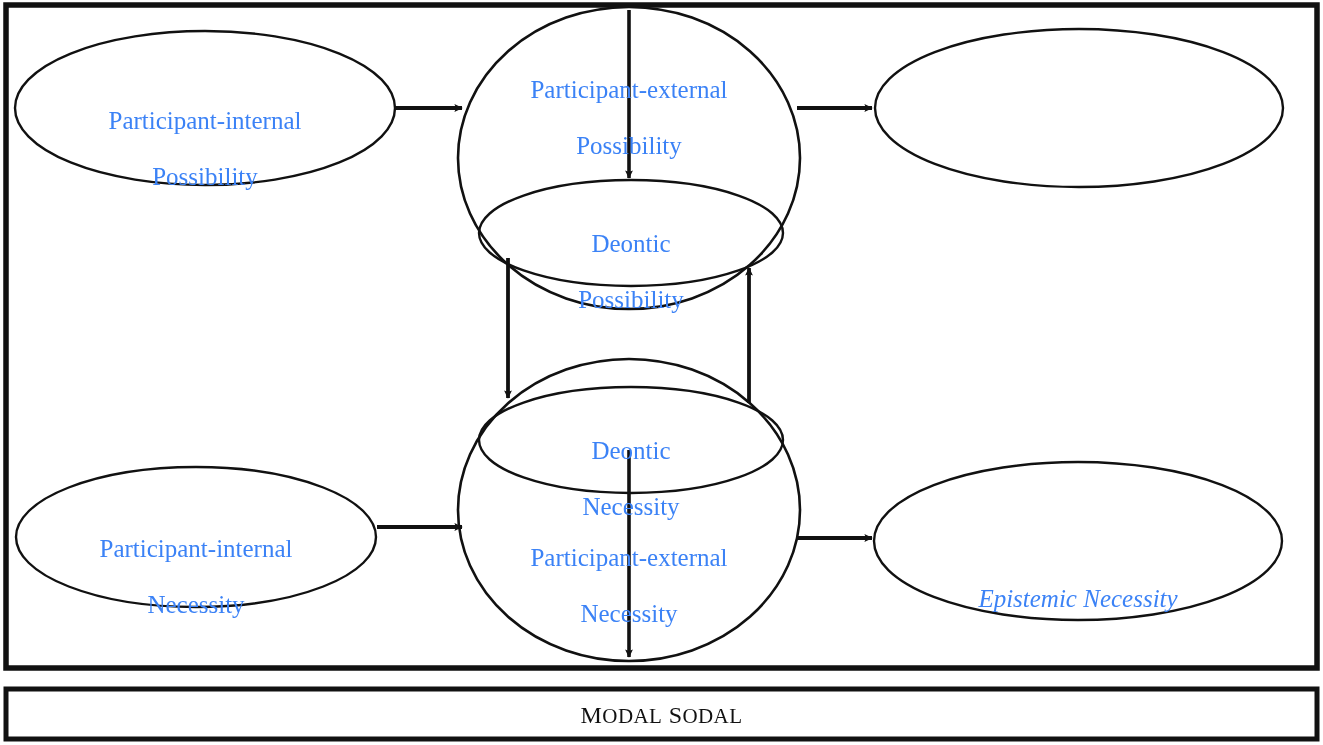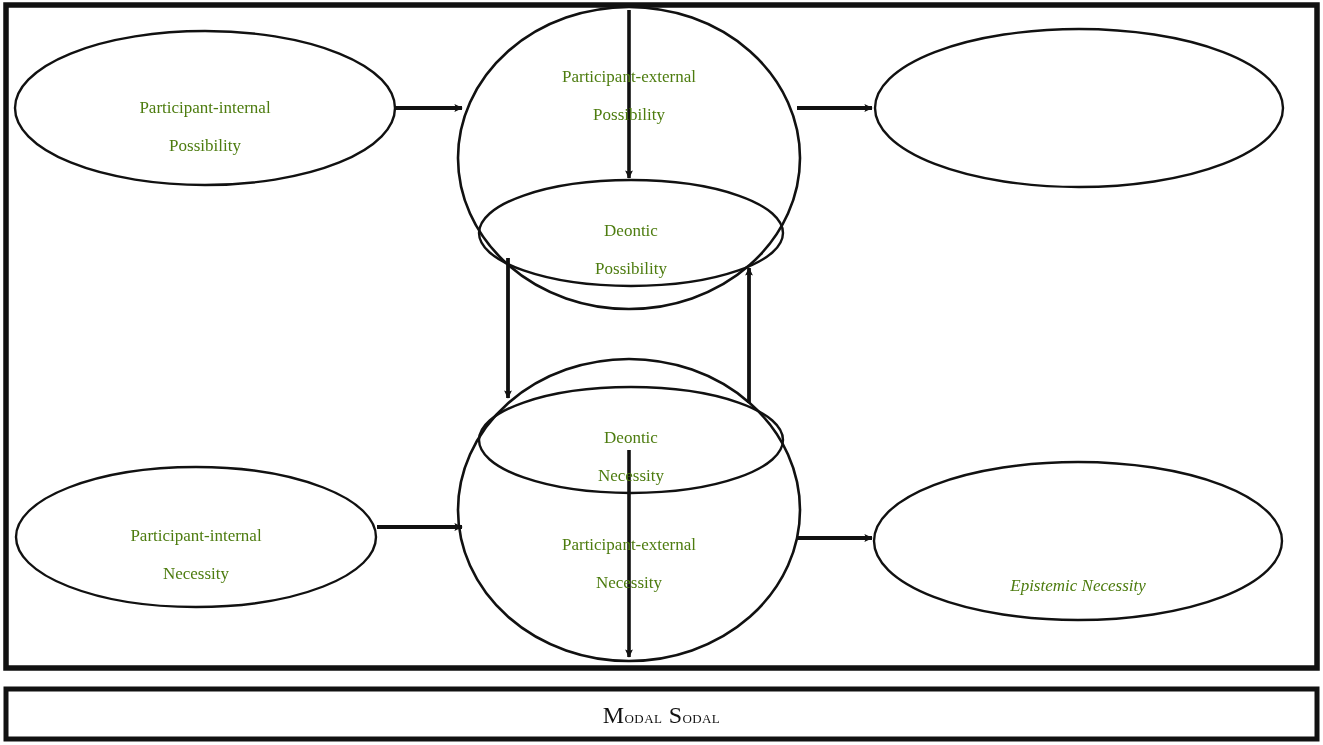--- a/index.html
+++ b/index.html
@@ -24,40 +24,40 @@
     left: 0;
     top: 0;
     width: 1323px;
     height: 745px;
     display: block;
   }
   .node-label {
     position: absolute;
     text-align: center;
     line-height: 1.12;
-    font-size: 17px;
-    color: #4d7c0f;
+    font-size: 25px;
+    color: #3b82f6;
     pointer-events: none;
     white-space: pre-line;
   }
   .node-label .ln {
     display: block;
   }
   .caption-label {
     position: absolute;
     text-align: center;
     font-size: 22px;
     letter-spacing: 0.4px;
     color: #111111;
   }
   .caption-label .lead {
     font-size: 24px;
   }
   .caption-label .rest {
-    font-size: 13px;
+    font-size: 21px;
   }
 </style>
 </head>
 <body>
 
 <div id="stage">
 
   <svg id="diagram-svg" viewBox="0 0 1323 745">
     <defs>
       <marker id="arrowhead" markerWidth="9" markerHeight="9" refX="7.6" refY="4.5" orient="auto" markerUnits="userSpaceOnUse">

